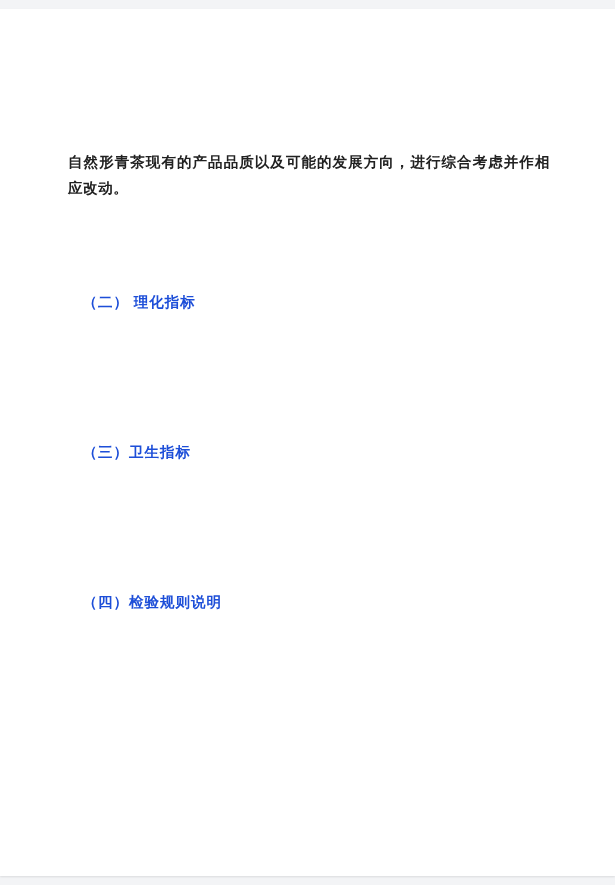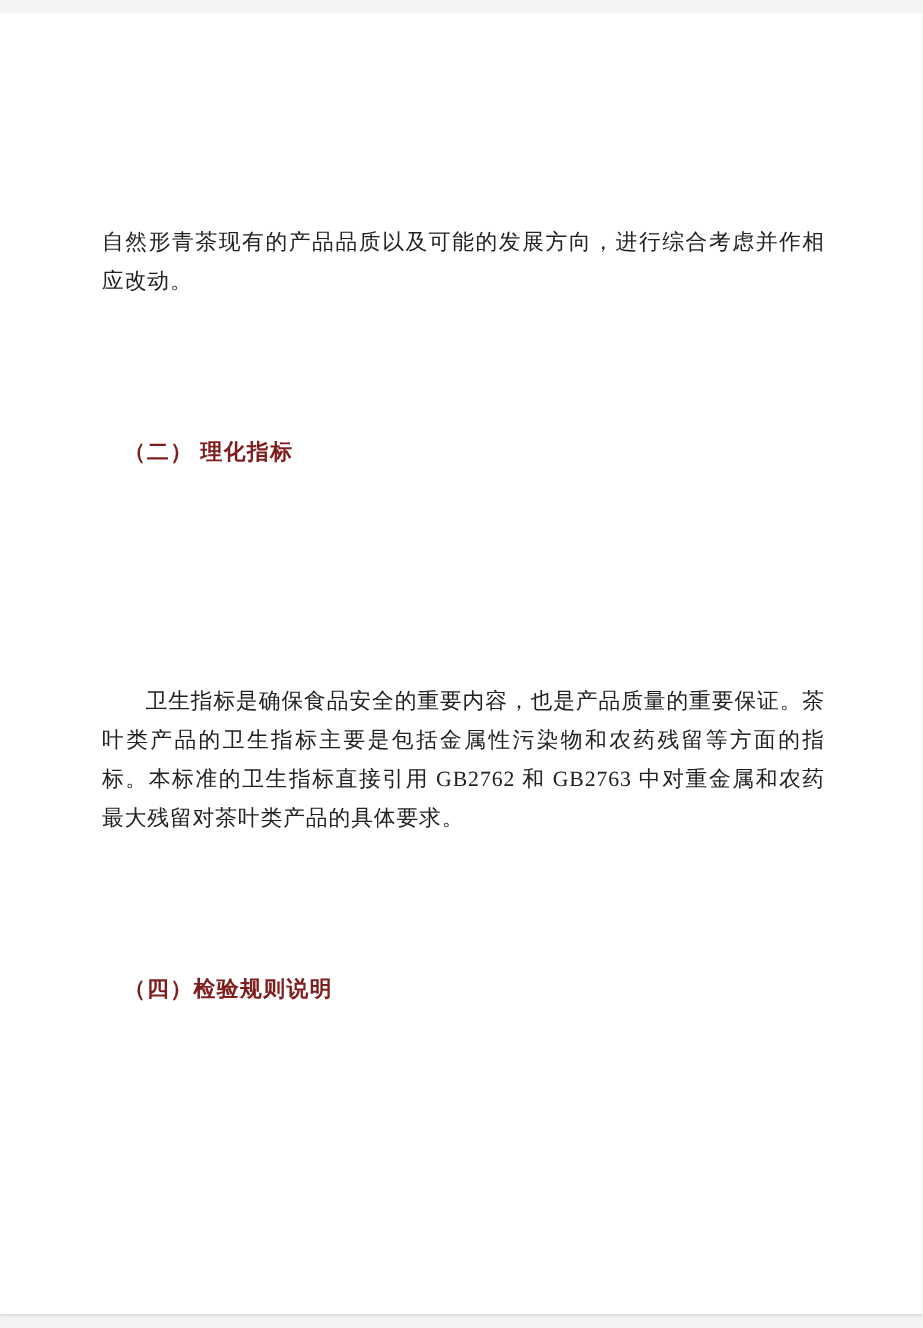--- a/index.html
+++ b/index.html
@@ -32,43 +32,44 @@
     color: #212121;
     text-align: justify;
     white-space: pre-wrap;
   }
   .para {
     margin: 0;
     text-indent: 2em;
   }
   .para.continuation {
     text-indent: 0;
+    font-weight: bold;
   }
   .heading {
     margin: 10px 0 10px 0;
     font-weight: bold;
     text-indent: 1em;
     letter-spacing: 1px;
-    color: #7f1d1d;
+    color: #1d4ed8;
   }
 </style>
 </head>
 <body>
 
 <div class="viewport">
   <div class="paper">
     <div class="doc-content">
 
       <p class="para continuation">自然形青茶现有的产品品质以及可能的发展方向，进行综合考虑并作相应改动。</p>
 
       <p class="heading">（二） 理化指标</p>
 
 
+      <p class="heading">（三）卫生指标</p>
 
-      <p class="para">卫生指标是确保食品安全的重要内容，也是产品质量的重要保证。茶叶类产品的卫生指标主要是包括金属性污染物和农药残留等方面的指标。本标准的卫生指标直接引用 GB2762 和 GB2763 中对重金属和农药最大残留对茶叶类产品的具体要求。</p>
 
       <p class="heading">（四）检验规则说明</p>
 
       
 
       
 
       
 
       

